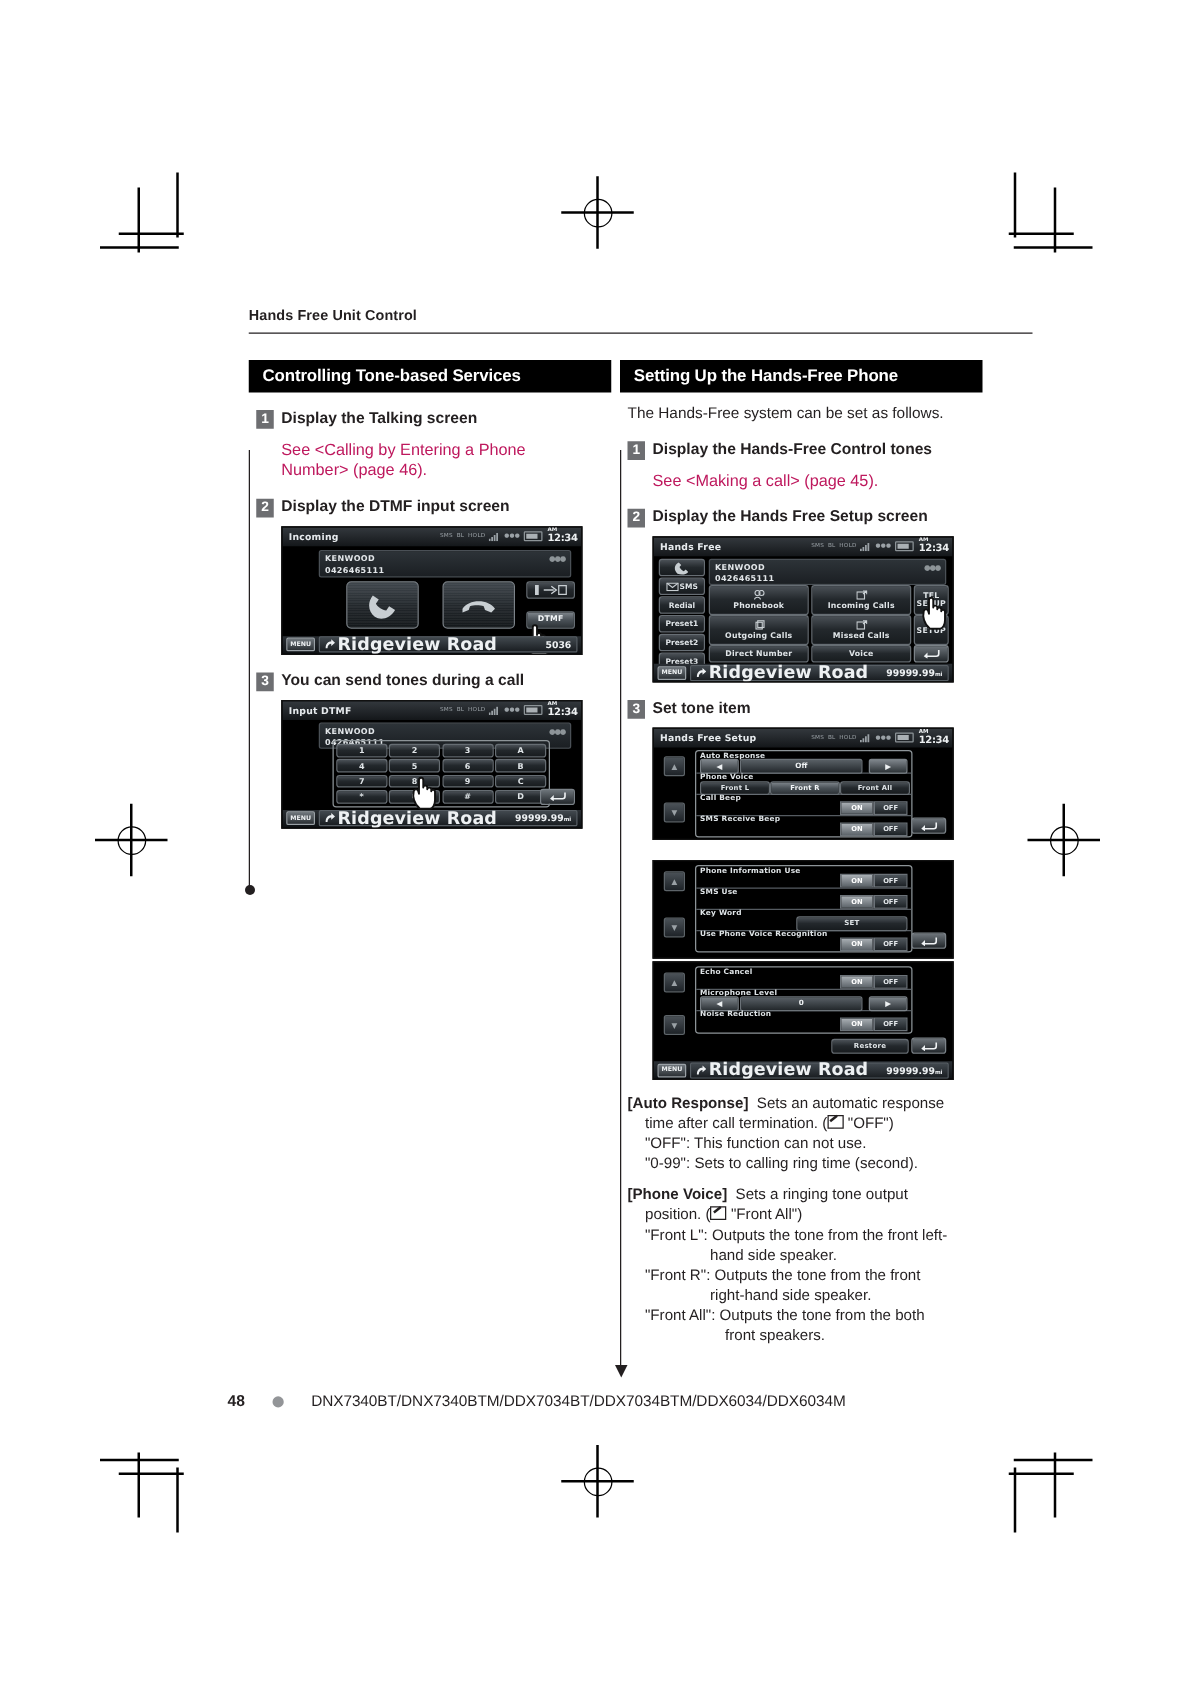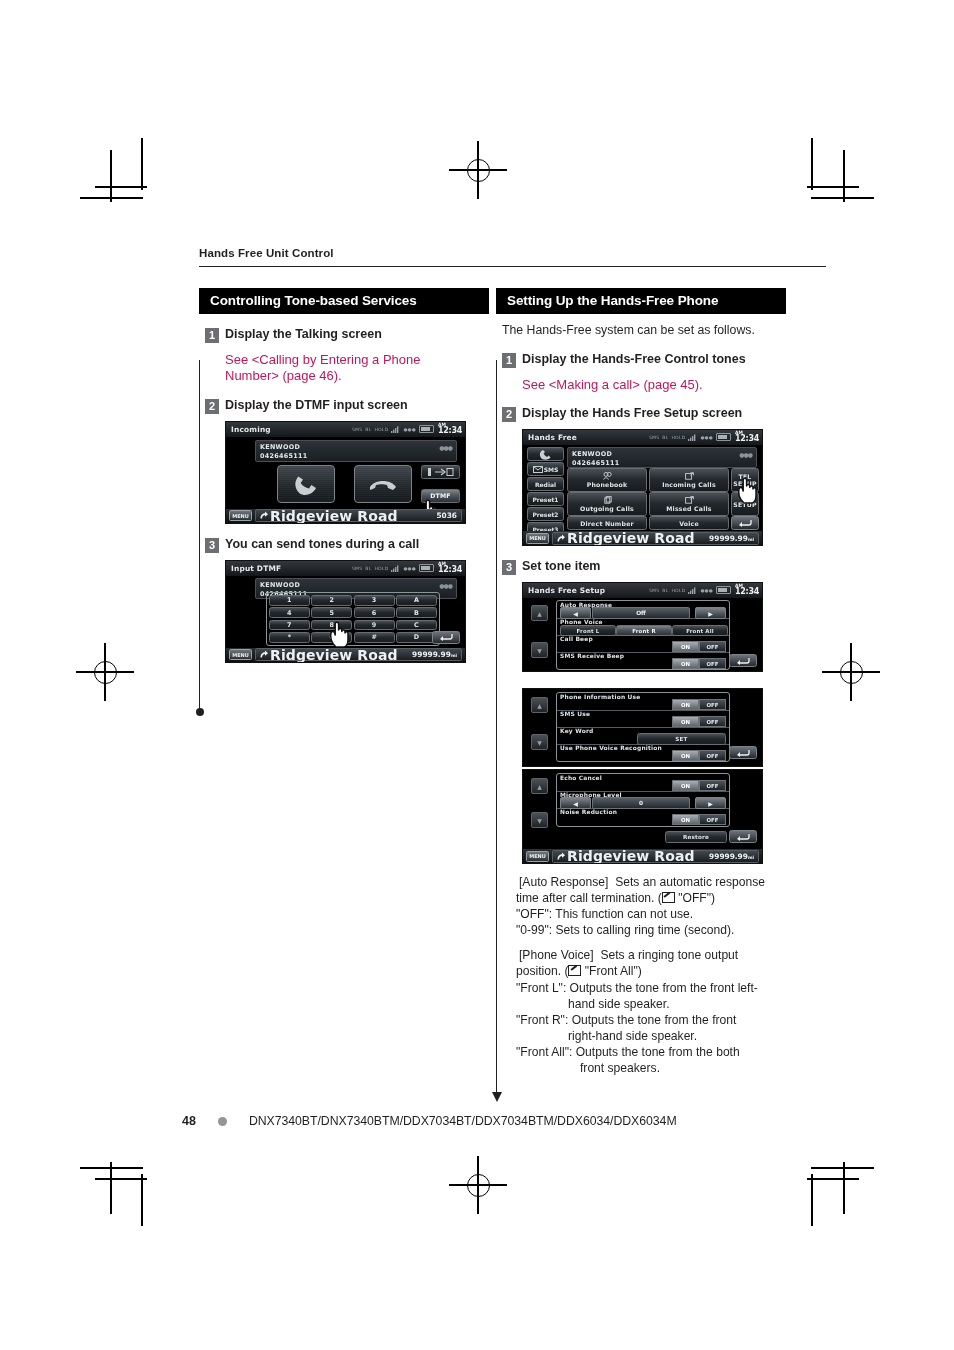--- a/index.html
+++ b/index.html
@@ -150,21 +150,21 @@
     display:flex;align-items:center;justify-content:center;color:#eef1f3;font-size:7px;
   }
   .framebox{position:absolute;border:1px solid #8d9498;border-radius:3px;}
 
   
   .hand{position:absolute;width:26px;height:30px;pointer-events:none;}
 
   
   .desc{margin:10px 0 0 6px;width:276px;font-size:12.1px;line-height:16.1px;}
   .desc p{margin:0 0 0 0;}
-  .desc .term{font-weight:normal;margin-left:17px;}
+  .desc .term{font-weight:bold;}
   .desc .ind1{margin-left:14px;}
   .desc .blk{margin-top:9px;}
   .pencil{
     display:inline-block;width:11px;height:9px;border:1.1px solid #231f20;
     vertical-align:-1px;position:relative;
   }
   .pencil::after{
     content:"";position:absolute;left:1.5px;top:3px;width:7px;height:1.6px;
     background:#231f20;transform:rotate(-38deg);transform-origin:left center;
   }

